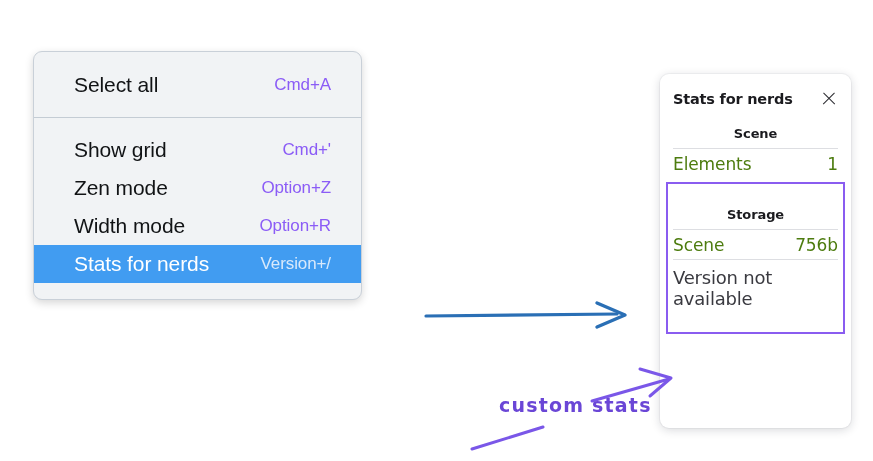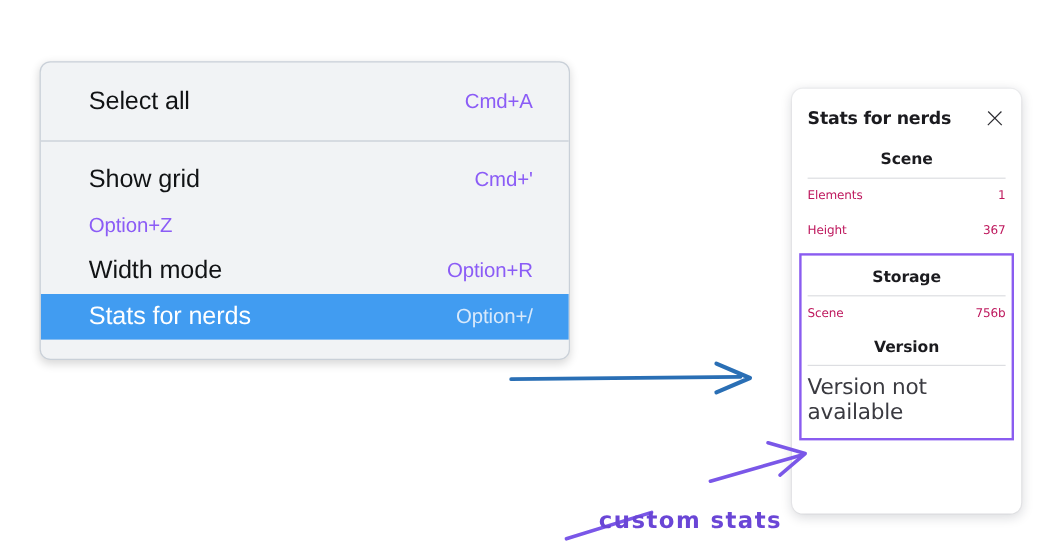--- a/index.html
+++ b/index.html
@@ -14,21 +14,21 @@
     overflow: hidden;
     font-family: "Liberation Sans", sans-serif;
     -webkit-font-smoothing: antialiased;
   }
 
   
   #context-menu {
     position: absolute;
     left: 33px;
     top: 51px;
-    width: 442px;
+    width: 329px;
     background: #f1f3f5;
     border: 1px solid #c9d0d8;
     border-radius: 9px;
     box-shadow: 0 3px 8px rgba(0,0,0,0.16);
     box-sizing: border-box;
     overflow: hidden;
     padding-bottom: 16px;
   }
   .menu-group { }
   .menu-group.first { padding-top: 14px; padding-bottom: 13px; }
@@ -121,30 +121,30 @@
   .sp-rule {
     height: 1px;
     background: #dddee2;
     margin: 0;
   }
   .sp-row {
     display: flex;
     justify-content: space-between;
     align-items: center;
     height: 29px;
-    font-size: 10px;
-    color: #be185d;
+    font-size: 17px;
+    color: #4d7c0f;
   }
   .sp-row .sp-key { letter-spacing: -0.1px; }
   .sp-row .sp-val { letter-spacing: -0.1px; }
 
   .sp-highlight {
     border: 2px solid #8a5cf0;
     margin: 4px -7px 0 -7px;
-    padding: 5px 5px;
+    padding: 17px 5px;
     box-sizing: border-box;
   }
   .sp-note {
     font-size: 18px;
     color: #3a3a40;
     padding: 7px 0 6px 0;
     letter-spacing: -0.2px;
   }
 
   
@@ -158,21 +158,20 @@
   #custom-stats-text {
     position: absolute;
     left: 499px;
     top: 394px;
     font-family: "DejaVu Sans", sans-serif;
     font-size: 19px;
     font-weight: bold;
     color: #6a46d6;
     letter-spacing: 1.2px;
     white-space: nowrap;
-    margin-top: 29px;
   }
 </style>
 </head>
 <body>
 
 <div id="context-menu">
 
   <div class="menu-group first">
     <div class="menu-item">
       <span class="mi-label">Select all</span>
@@ -181,62 +180,58 @@
   </div>
 
   <div class="menu-divider"></div>
 
   <div class="menu-group second">
     <div class="menu-item">
       <span class="mi-label">Show grid</span>
       <span class="mi-shortcut">Cmd+'</span>
     </div>
     <div class="menu-item">
+      <span class="mi-label">Zen mode</span>
       <span class="mi-shortcut">Option+Z</span>
     </div>
     <div class="menu-item">
       <span class="mi-label">Width mode</span>
       <span class="mi-shortcut">Option+R</span>
     </div>
     <div class="menu-item selected">
       <span class="mi-label">Stats for nerds</span>
-      <span class="mi-shortcut">Option+/</span>
+      <span class="mi-shortcut">Version+/</span>
     </div>
   </div>
 </div>
 
 <div id="stats-panel">
 
   <div class="sp-header">
     <span class="sp-title">Stats for nerds</span>
     <span class="sp-close"></span>
   </div>
 
   <div class="sp-section-title">Scene</div>
   <div class="sp-rule"></div>
 
   <div class="sp-row">
     <span class="sp-key">Elements</span>
     <span class="sp-val">1</span>
   </div>
-  <div class="sp-row">
-    <span class="sp-key">Height</span>
-    <span class="sp-val">367</span>
-  </div>
 
   <div class="sp-highlight">
     <div class="sp-section-title">Storage</div>
     <div class="sp-rule"></div>
 
     <div class="sp-row">
       <span class="sp-key">Scene</span>
       <span class="sp-val">756b</span>
     </div>
 
-    <div class="sp-section-title">Version</div>
     <div class="sp-rule"></div>
     <div class="sp-note">Version not available</div>
   </div>
 </div>
 
 <svg id="annotations" viewBox="0 0 873 461">
 
   <g>
     <path d="M426 316 L617 314" stroke="#2a6fb5" stroke-width="3.2" fill="none" stroke-linecap="round"></path>
     <path d="M597 303 L625 315 L597 327" stroke="#2a6fb5" stroke-width="3.4" fill="none" stroke-linecap="round" stroke-linejoin="round"></path>

